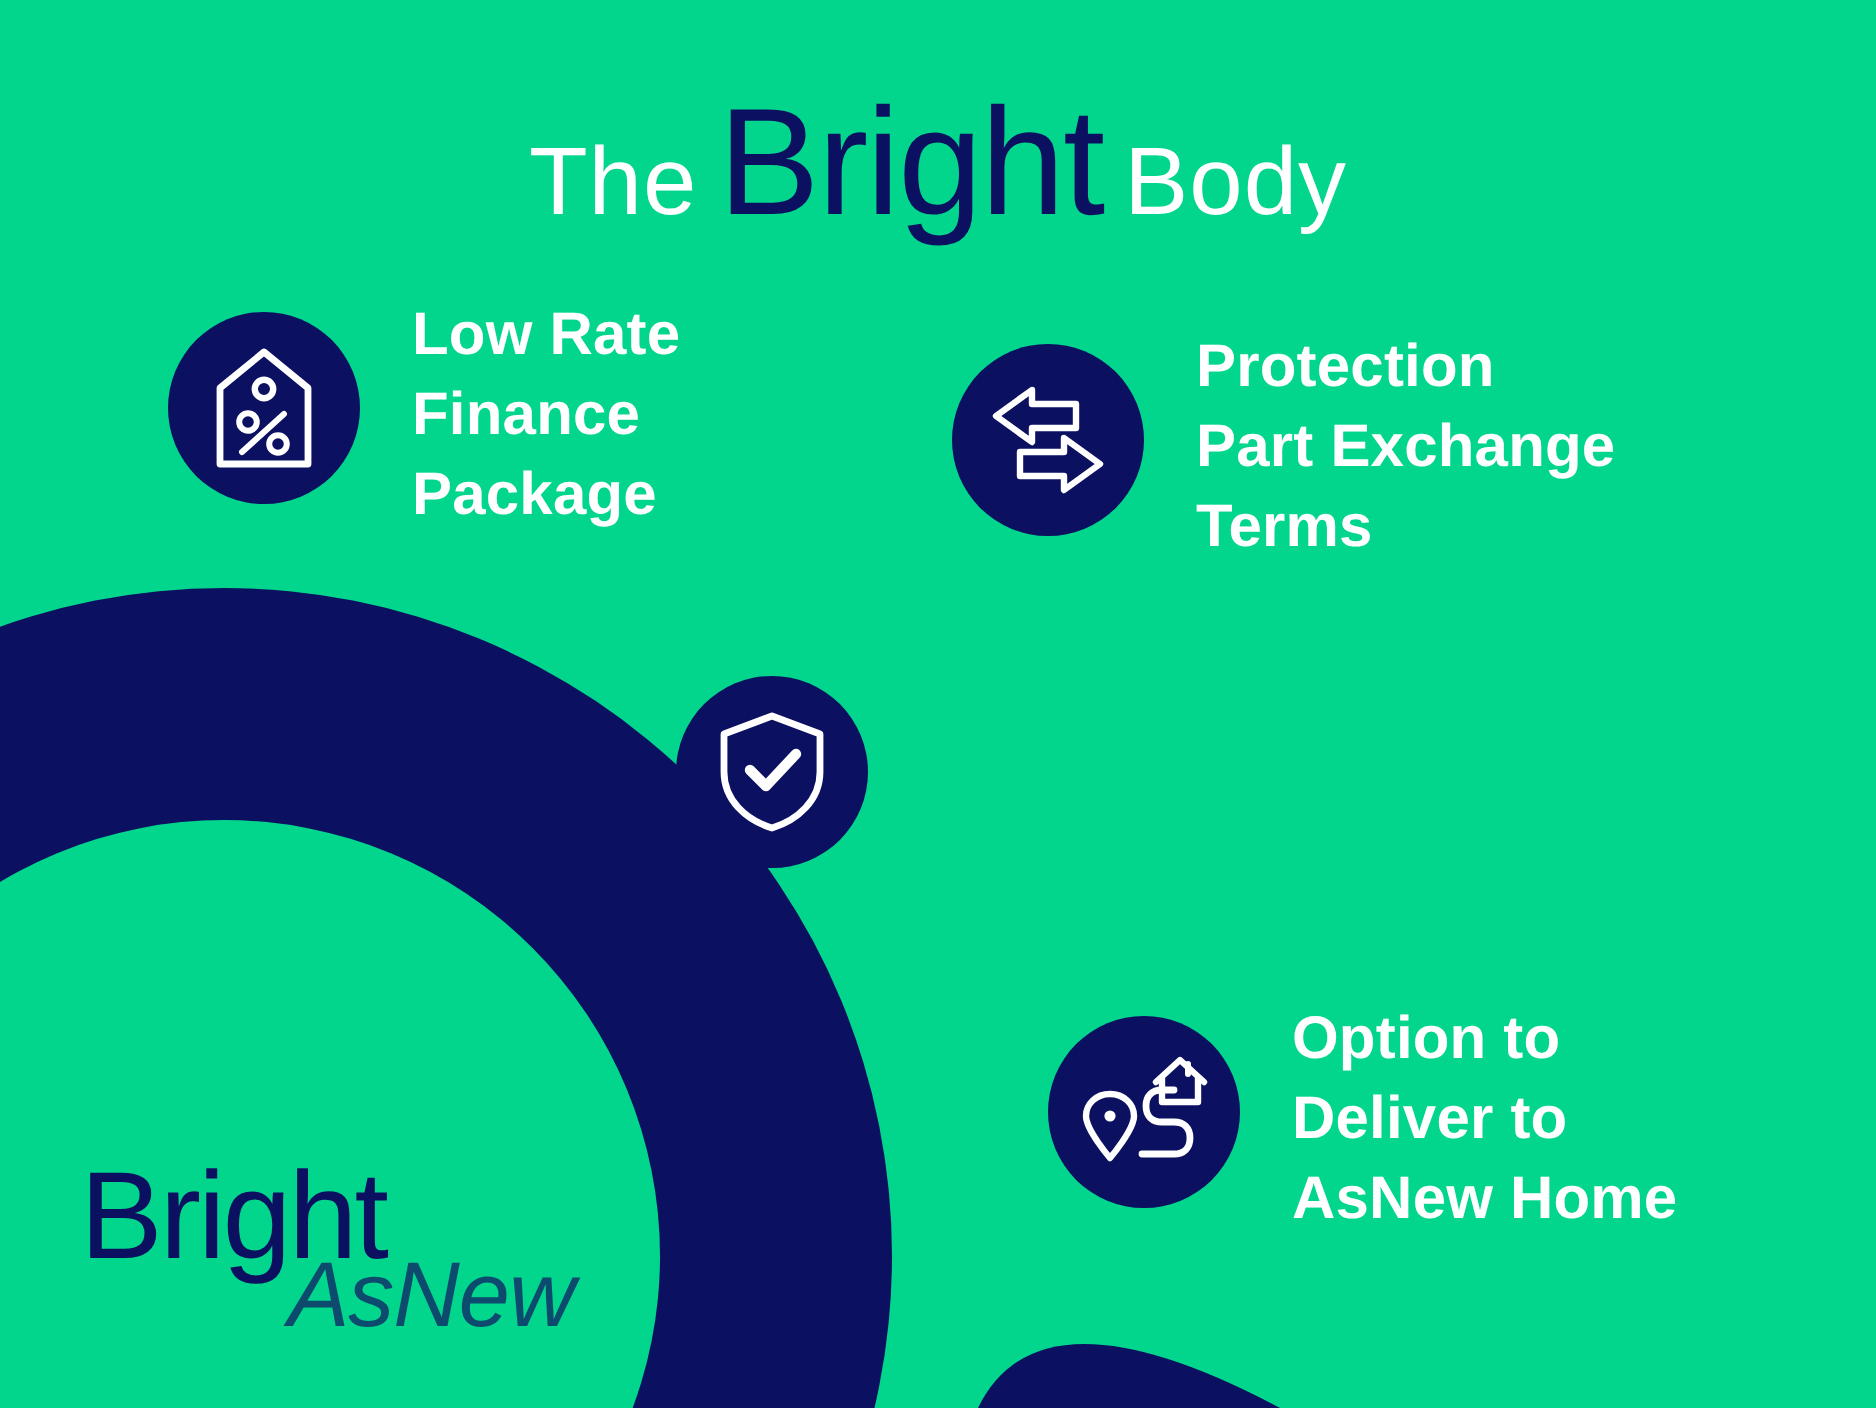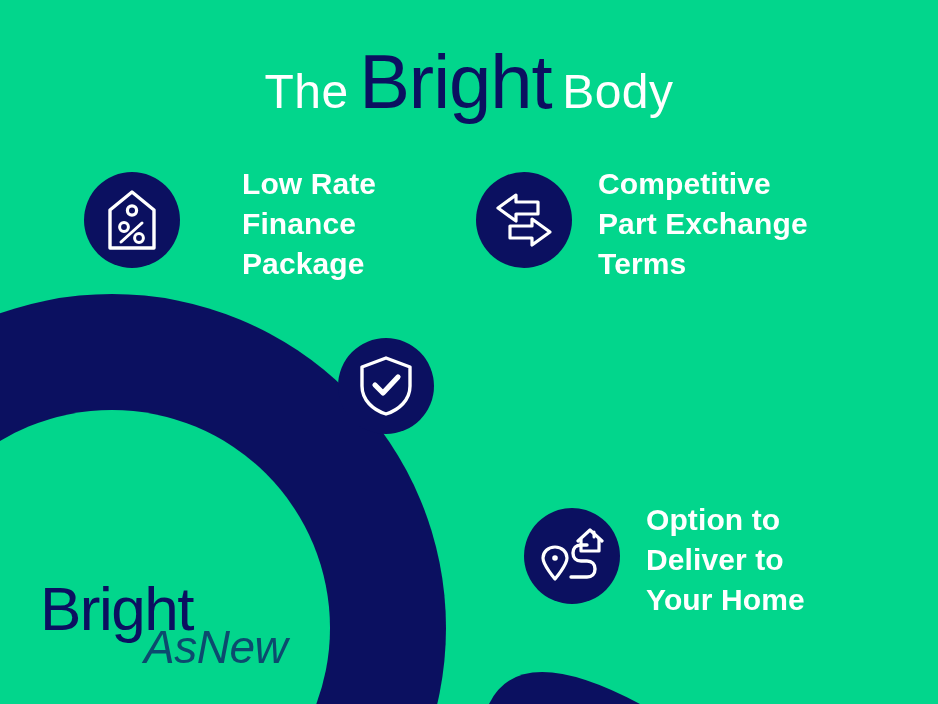--- a/index.html
+++ b/index.html
@@ -74,21 +74,21 @@
   .feature-text {
     margin-left: 26px;
     color: #ffffff;
     font-size: 30px;
     font-weight: 700;
     line-height: 1.33;
     letter-spacing: 0.1px;
     white-space: pre-line;
   }
 
-  #feature-1 { top: 164px; left: 84px; gap: 36px; }
+  #feature-1 { top: 148px; left: 84px; }
   #feature-2 { top: 164px; left: 476px; }
   #feature-3 { top: 330px; left: 338px; }
   #feature-4 { top: 500px; left: 524px; }
 
   
   .logo {
     position: absolute;
     left: 40px;
     top: 578px;
     z-index: 7;
@@ -156,21 +156,21 @@
 Package</div>
   </div>
 
   <div class="feature" id="feature-2">
     <div class="feature-icon">
       <svg width="62" height="56" viewBox="0 0 62 56" fill="none" xmlns="http://www.w3.org/2000/svg">
         <path d="M23 3 L5 16 L23 29 V22 H45 V10 H23 Z" stroke="#ffffff" stroke-width="3.2" stroke-linejoin="round" fill="none"></path>
         <path d="M39 27 L57 40 L39 53 V46 H17 V34 H39 Z" stroke="#ffffff" stroke-width="3.2" stroke-linejoin="round" fill="none"></path>
       </svg>
     </div>
-    <div class="feature-text">Competitive
+    <div class="feature-text">Protection
 Part Exchange
 Terms</div>
   </div>
 
   <div class="feature" id="feature-3">
     <div class="feature-icon">
       <svg width="58" height="62" viewBox="0 0 58 62" fill="none" xmlns="http://www.w3.org/2000/svg">
         <path d="M29 3 L53 12 V31 C53 45 42 55 29 59 C16 55 5 45 5 31 V12 Z" stroke="#ffffff" stroke-width="3.4" stroke-linejoin="round" fill="none"></path>
         <path d="M18 30 L26 38 L41 22" stroke="#ffffff" stroke-width="5.2" stroke-linecap="round" stroke-linejoin="round" fill="none"></path>
       </svg>
@@ -186,21 +186,21 @@
 
         <path d="M31 50 H47 C52 50 55 47 55 42 C55 37 52 34 47 34 H41 C36 34 33 31 33 26 C33 21 36 18 41 18 H47" stroke="#ffffff" stroke-width="3.4" stroke-linecap="round" stroke-linejoin="round" fill="none"></path>
 
         <path d="M38 14 L50 3 L62 14" stroke="#ffffff" stroke-width="3.2" stroke-linecap="round" stroke-linejoin="round" fill="none"></path>
         <path d="M41 12 V24 H59 V12" stroke="#ffffff" stroke-width="3.2" stroke-linejoin="round" fill="none"></path>
         <line x1="54" y1="5" x2="54" y2="10" stroke="#ffffff" stroke-width="3" stroke-linecap="round"></line>
       </svg>
     </div>
     <div class="feature-text">Option to
 Deliver to
-Your Home</div>
+AsNew Home</div>
   </div>
 
   <div class="logo">
     <span class="logo-primary">Bright</span>
     <span class="logo-secondary">AsNew</span>
   </div>
 
 </div>
 
 </body></html>

